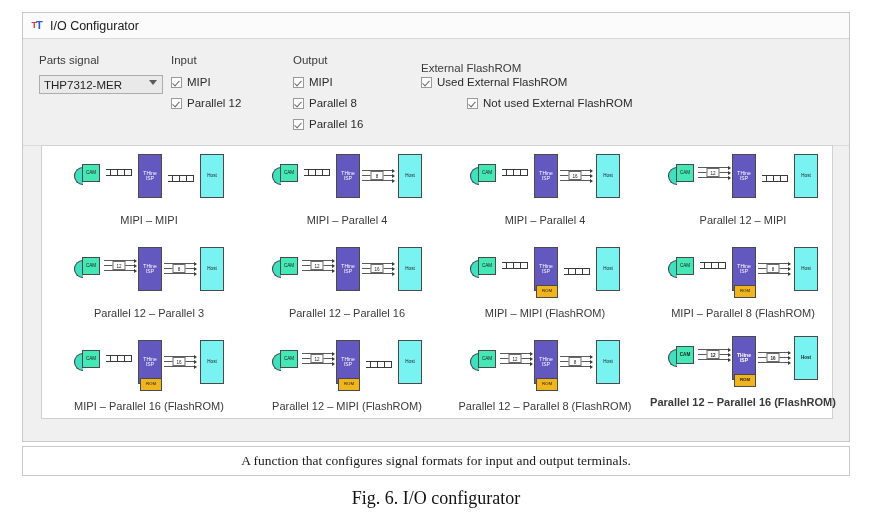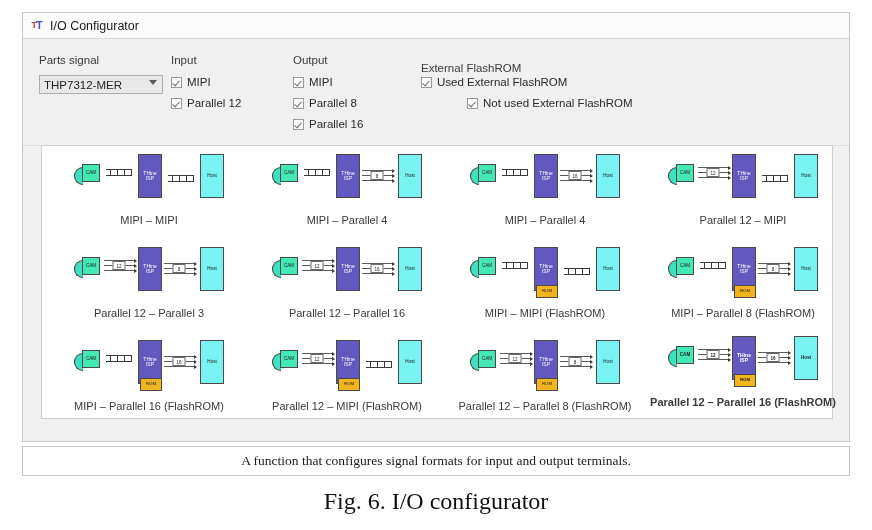--- a/index.html
+++ b/index.html
@@ -134,21 +134,21 @@
   
   #descbox{
     position:absolute;left:22px;top:446px;width:828px;height:30px;
     border:1px solid #c8c8c8;background:#fff;box-sizing:border-box;
     display:flex;align-items:center;justify-content:center;
     font-size:13.5px;color:#1a1a1a;
     font-family:"Liberation Serif", serif;
   }
   #figcap{
     position:absolute;left:0;top:488px;width:872px;
-    text-align:center;font-size:24px;color:#111;
+    text-align:center;font-size:18px;color:#111;
     font-family:"Liberation Serif", serif;
   }
 </style>
 </head>
 <body>
 
 <div id="window">
 
   <div id="titlebar">
     <span id="app-icon">

